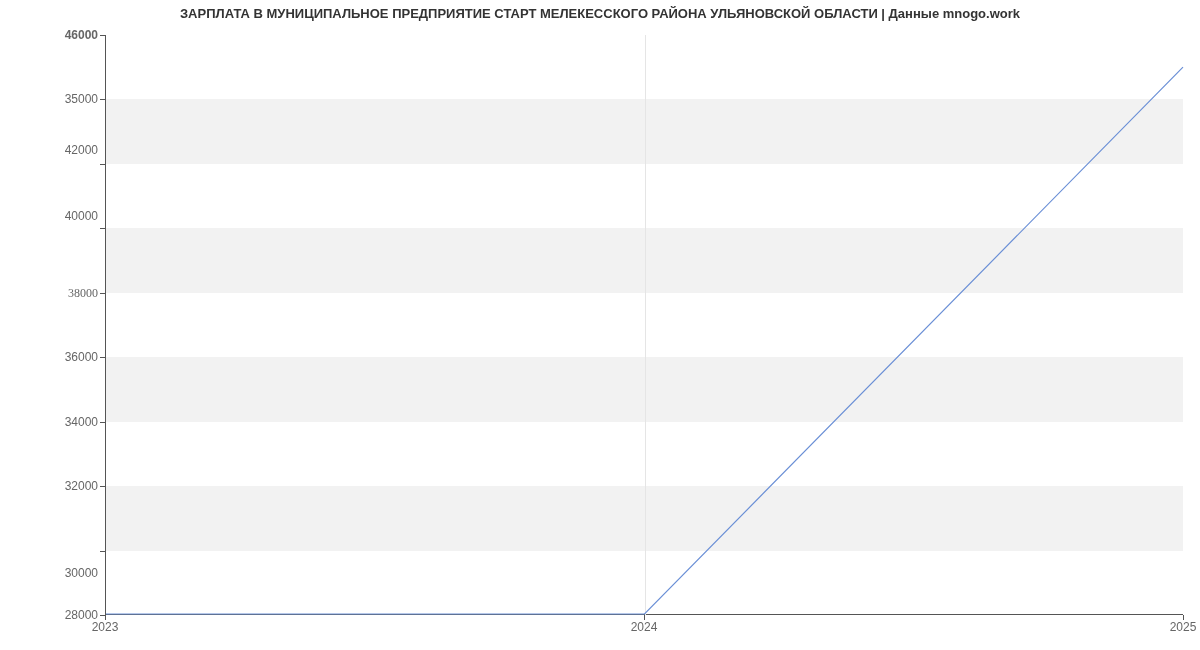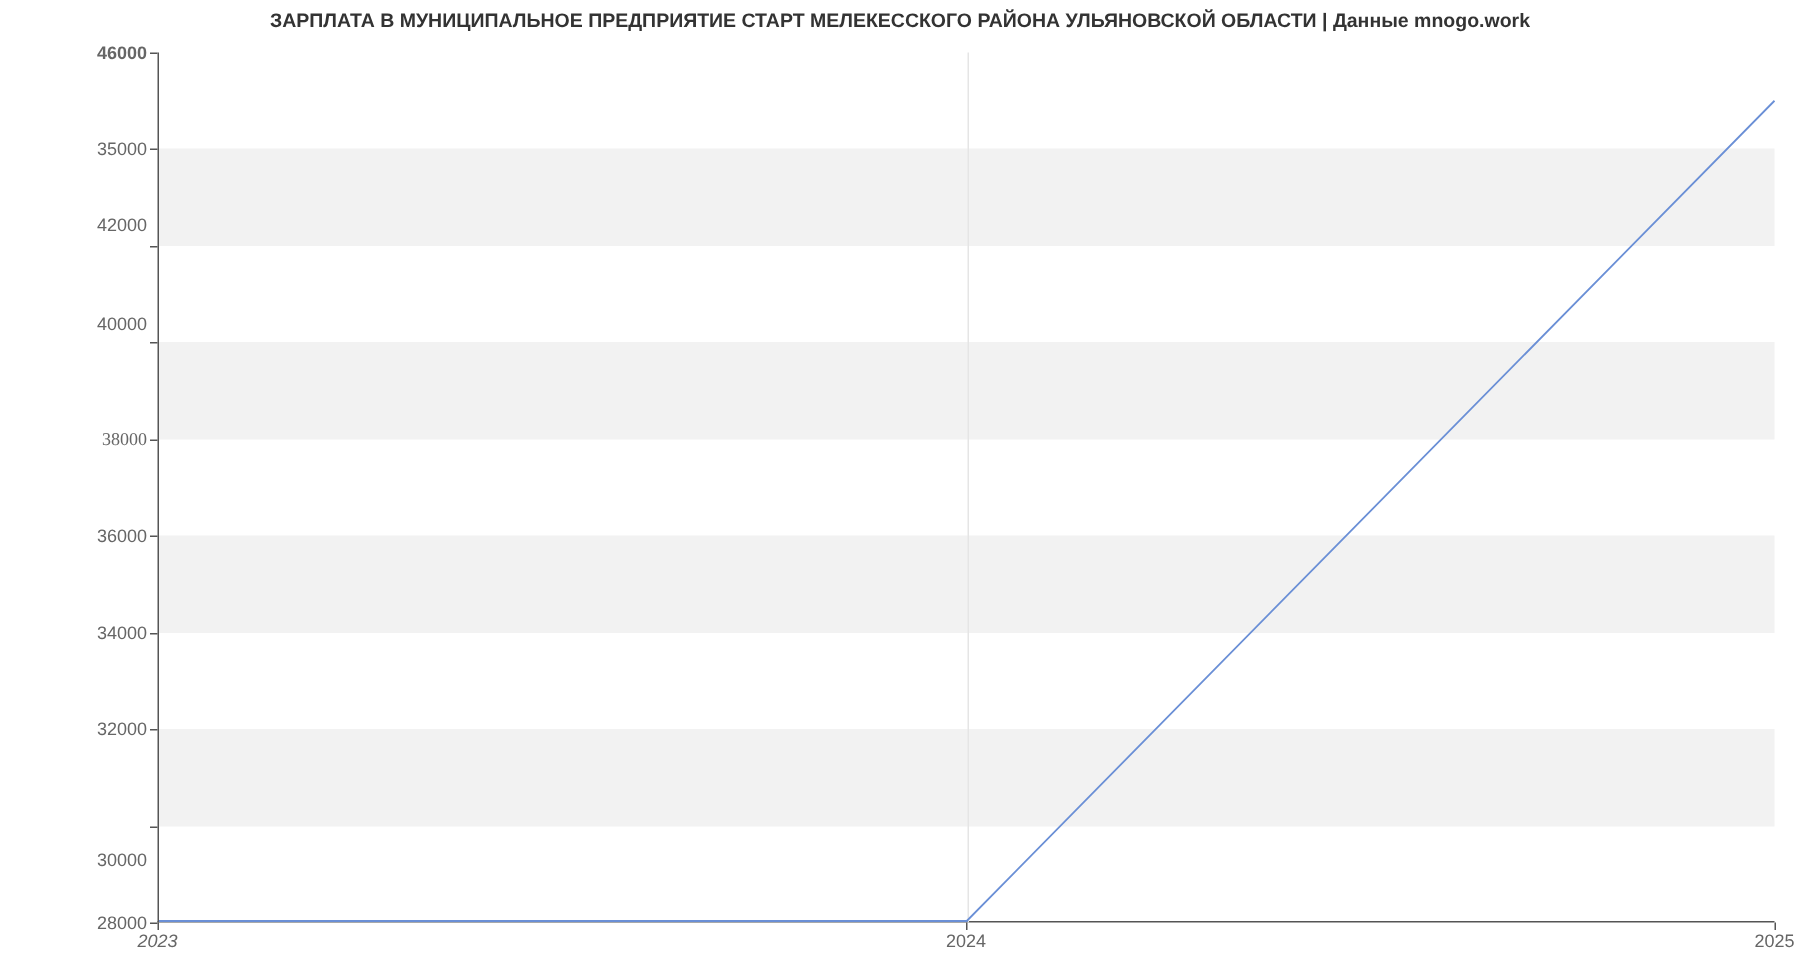--- a/index.html
+++ b/index.html
@@ -109,21 +109,21 @@
       <div class="ytick-label" style="top: 216px;">40000</div>
       <div class="ytick-mark" style="top: 228.333px;"></div>
       <div class="ytick-label" style="top: 150px;">42000</div>
       <div class="ytick-mark" style="top: 163.889px;"></div>
       <div class="ytick-label" style="top: 99.4444px;">35000</div>
       <div class="ytick-mark" style="top: 99.4444px;"></div>
       <div class="ytick-label" style="top: 35px; font-weight: bold;">46000</div>
       <div class="ytick-mark" style="top: 35px;"></div>
     </div>
   <div id="xticks-container">
-      <div class="xtick-label" style="left: 105px; font-style: italic;">2023</div>
+      <div class="xtick-label" style="left: 105px;">2023</div>
       <div class="xtick-mark" style="left: 105px;"></div>
       <div class="xtick-label" style="left: 644px;">2024</div>
       <div class="xtick-mark" style="left: 644px;"></div>
       <div class="xtick-label" style="left: 1183px;">2025</div>
       <div class="xtick-mark" style="left: 1183px;"></div>
     </div>
 
   <div class="plot">
     <div id="bands-container">
         <div class="band" style="top: 451.111px; height: 64.4444px;"></div>

